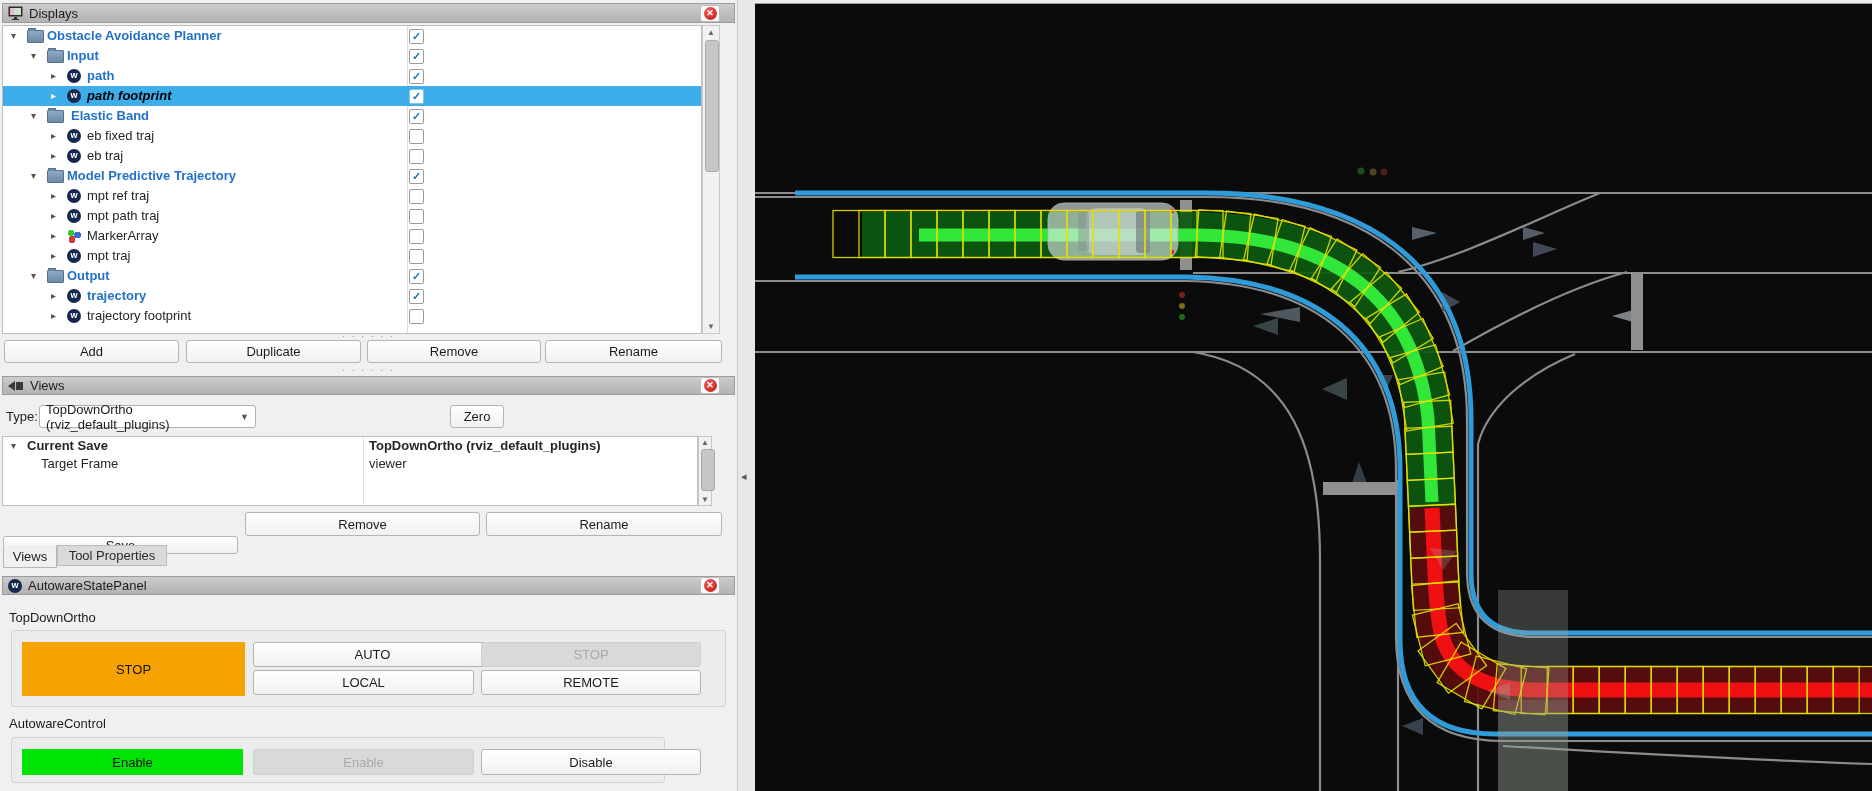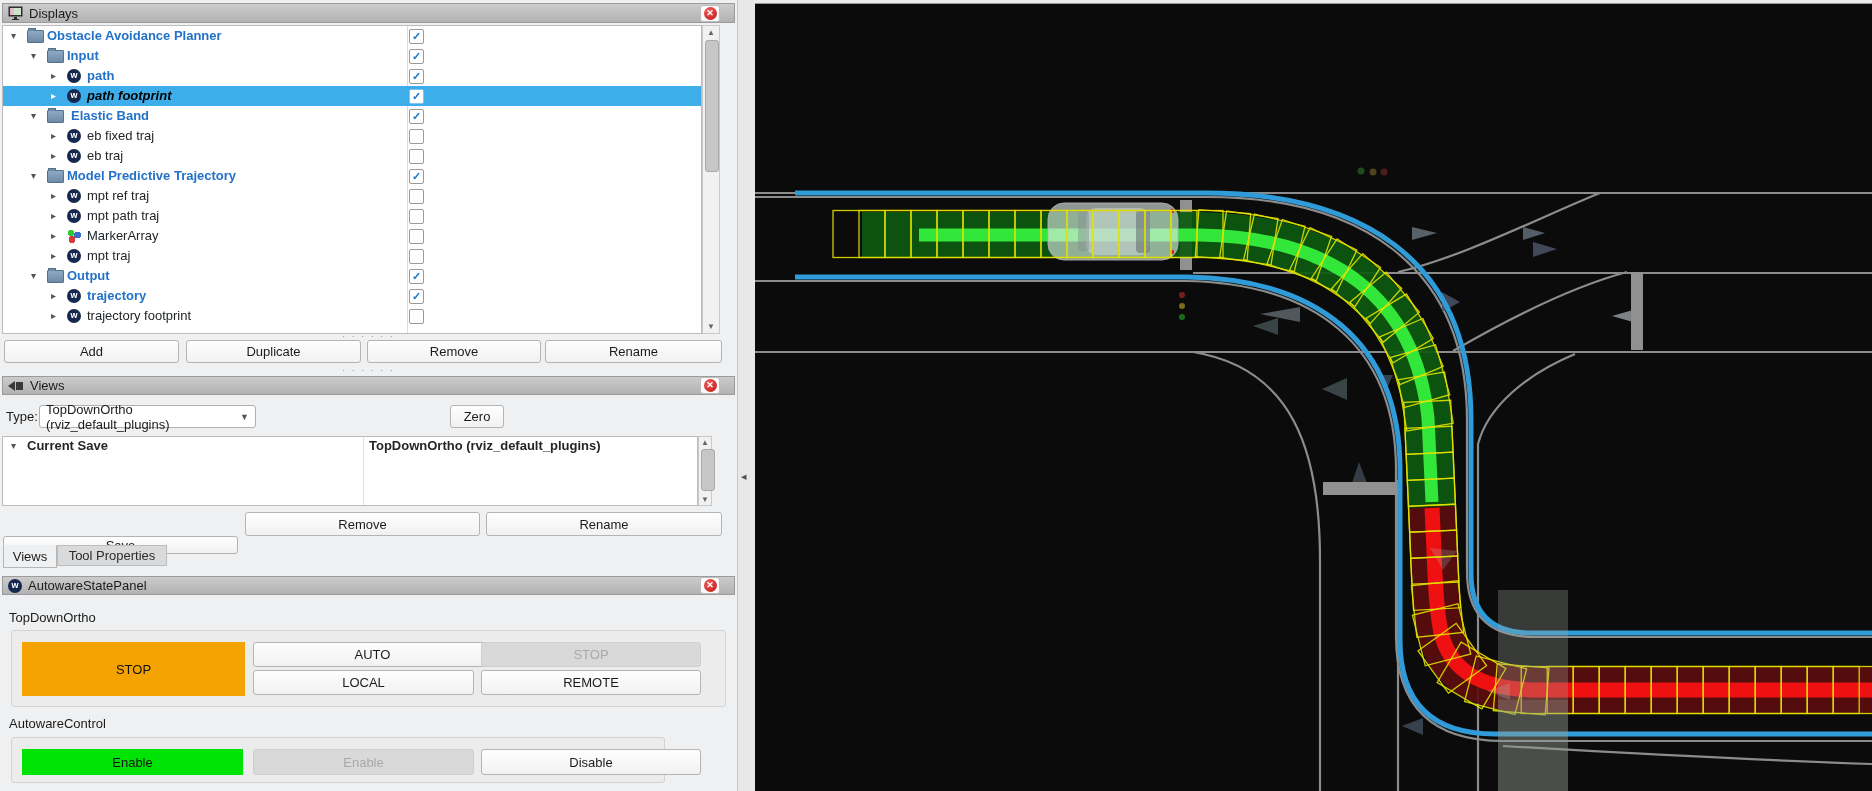--- a/index.html
+++ b/index.html
@@ -226,20 +226,24 @@
   </div>
   <div class="btn abs" style="left:450px;top:405px;width:54px;height:23px;">Zero</div>
 
   <div id="prop-table" class="abs">
     <div class="vdiv"></div>
     <div id="prop-rows">
         <div class="prop-row boldrow">
           <span class="exp">▾</span>
           <span class="plbl" style="left: 24px;">Current Save</span>
           <span class="pval">TopDownOrtho (rviz_default_plugins)</span>
+        </div>
+        <div class="prop-row">
+          <span class="plbl" style="left: 38px;">Target Frame</span>
+          <span class="pval">viewer</span>
         </div>
       </div>
   </div>
   <div class="abs scrollbar" style="left:698px;top:436px;width:14px;height:70px;">
     <span class="arr" style="top:1px;">▲</span>
     <span class="arr" style="bottom:1px;">▼</span>
     <span class="thumb" style="top:12px;height:40px;"></span>
   </div>
 
   <div id="views-buttons">

